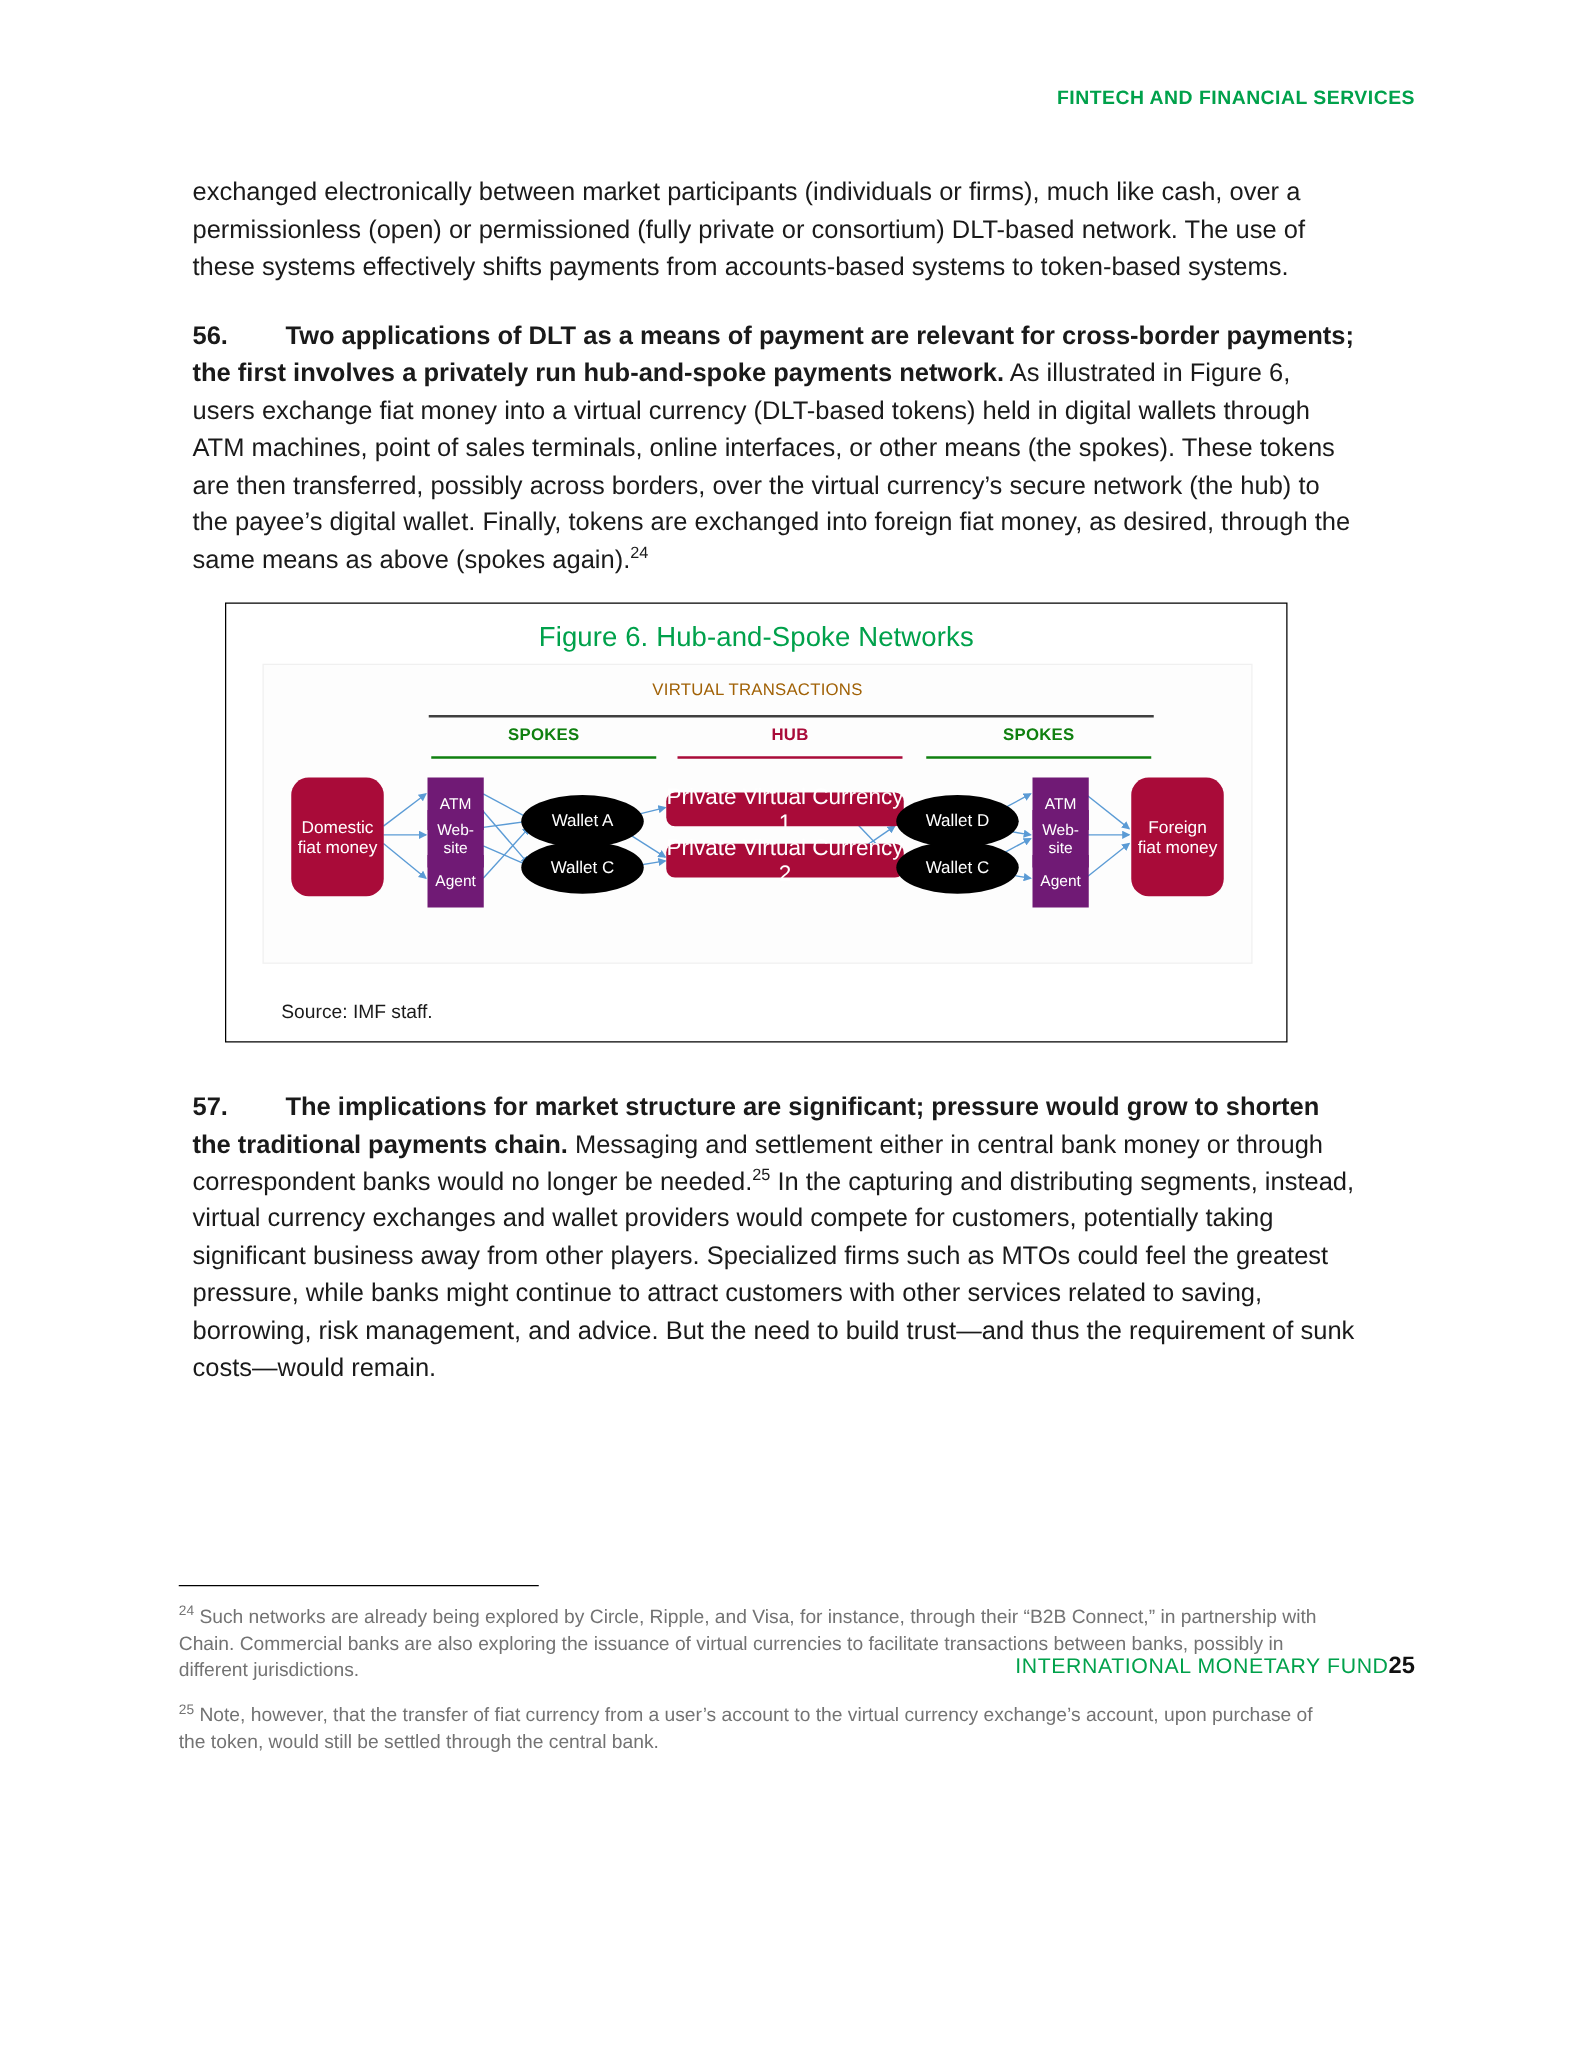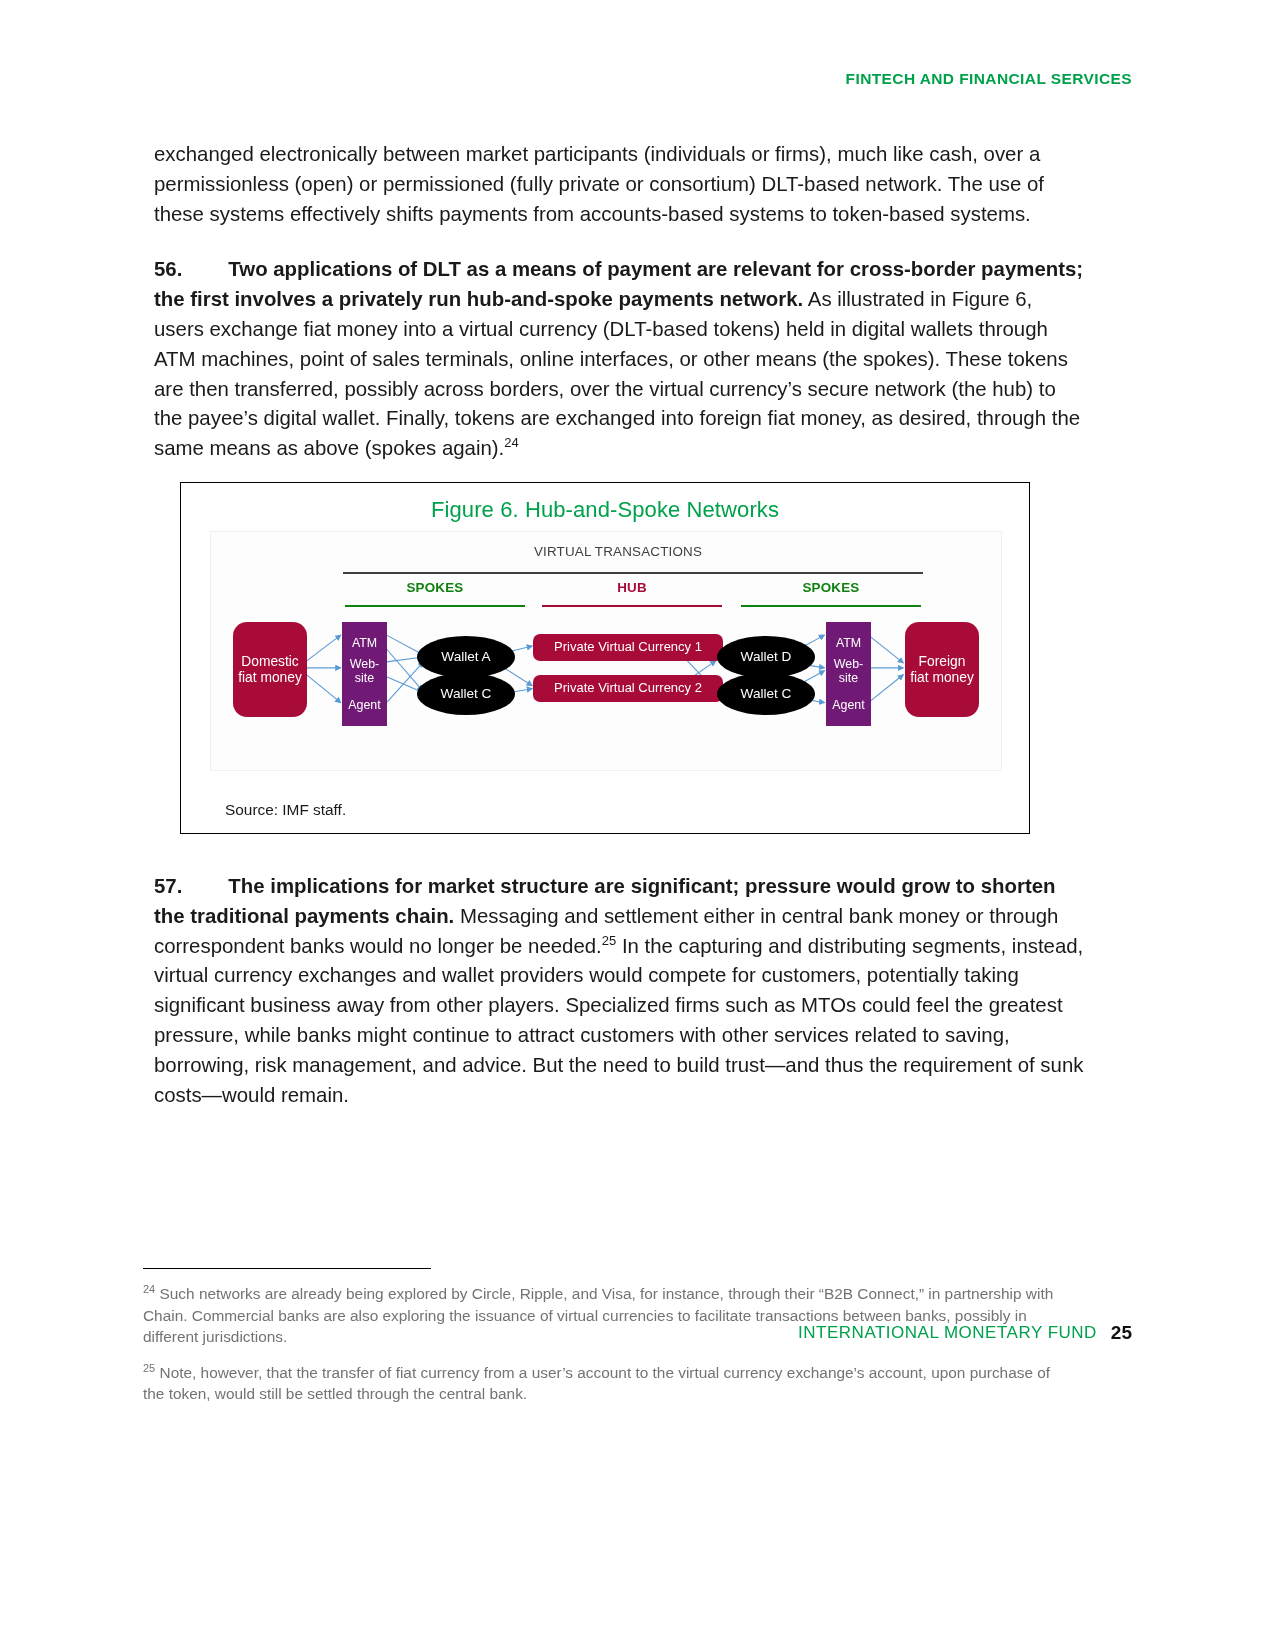--- a/index.html
+++ b/index.html
@@ -88,25 +88,25 @@
     top: 48px;
     width: 792px;
     height: 240px;
     background: #fdfdfd;
     border: 1px solid #f0f0f0;
     box-sizing: border-box;
   }
   .vt-label {
     position: absolute;
     top: 12px;
-    left: 12px;
+    left: 0;
     width: 100%;
     text-align: center;
     font-size: 13.4px;
-    color: #404040;
+    color: #a16207;
     letter-spacing: 0.2px;
   }
   .vt-rule {
     position: absolute;
     top: 40px;
     left: 132px;
     width: 580px;
     height: 0;
     border-top: 2px solid #3f3f3f;
   }
@@ -155,21 +155,21 @@
     width: 42px;
   }
   .wallet {
     background: #000000;
     border-radius: 50%;
     font-size: 13.6px;
   }
   .pvc {
     background: #a90b39;
     border-radius: 7px;
-    font-size: 13px;
+    font-size: 18px;
   }
   .diagram-svg {
     position: absolute;
     left: 0;
     top: 0;
     width: 100%;
     height: 100%;
     pointer-events: none;
   }
 
@@ -199,21 +199,20 @@
     line-height: 0;
   }
 
   
   .footer {
     position: absolute;
     right: 143px;
     bottom: 105px;
     display: flex;
     align-items: center;
-    gap: 14px;
   }
   .footer-label {
     color: #00a14b;
     font-size: 17px;
     letter-spacing: 0.5px;
   }
   .footer-page {
     color: #111111;
     font-size: 19px;
     font-weight: 700;

